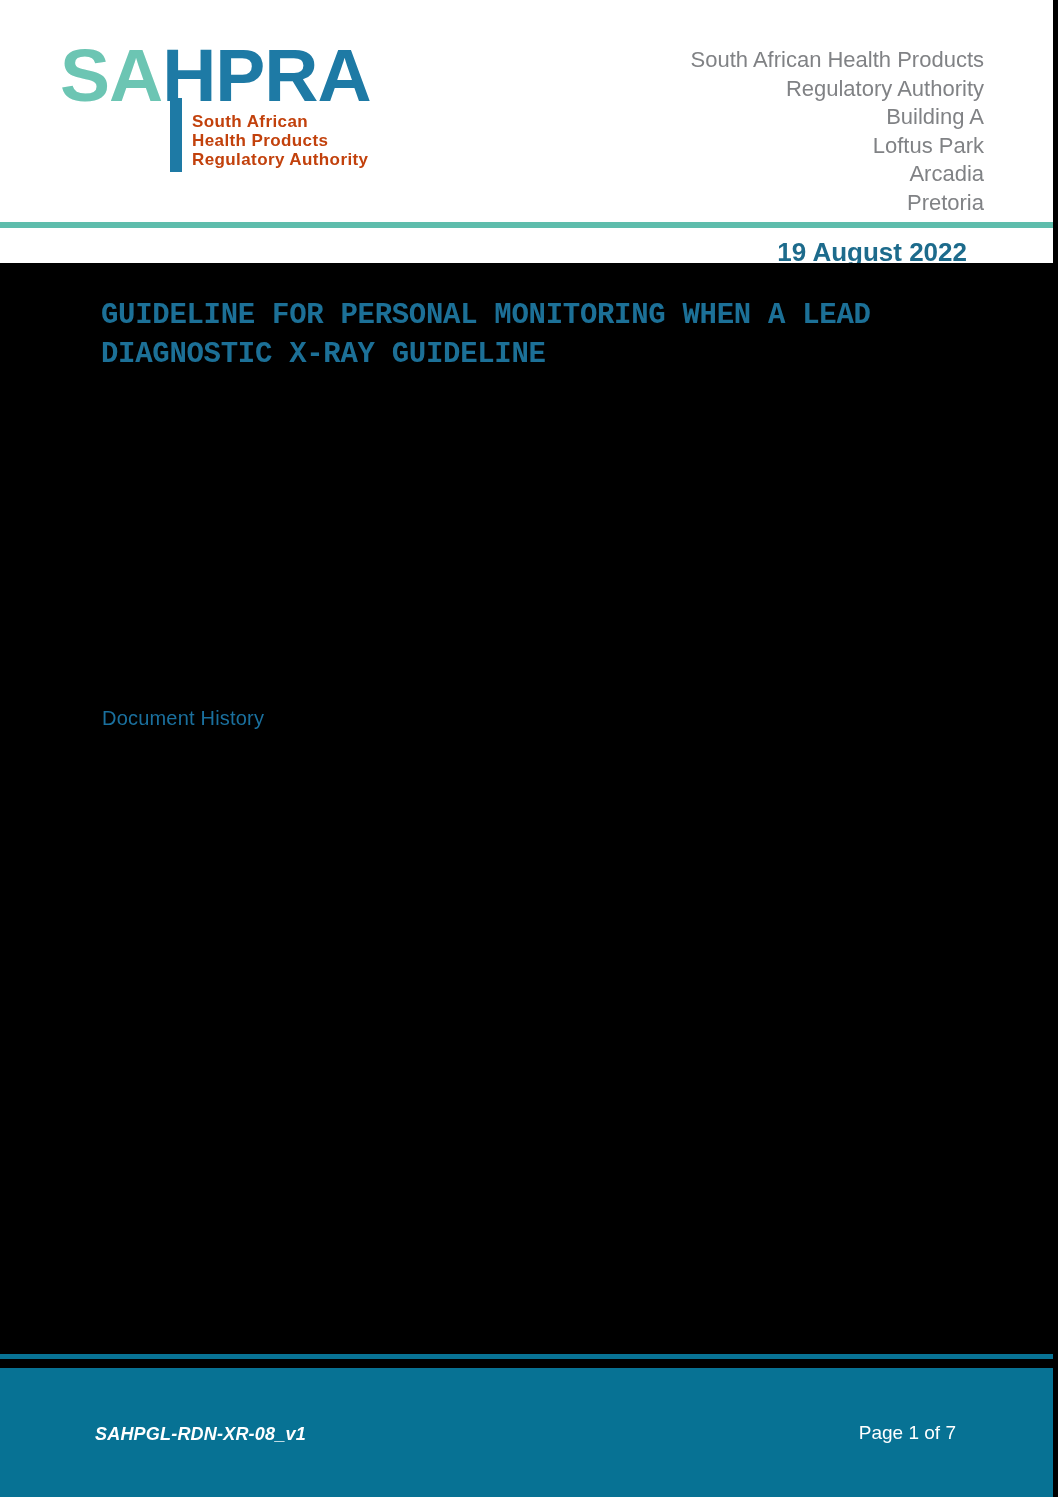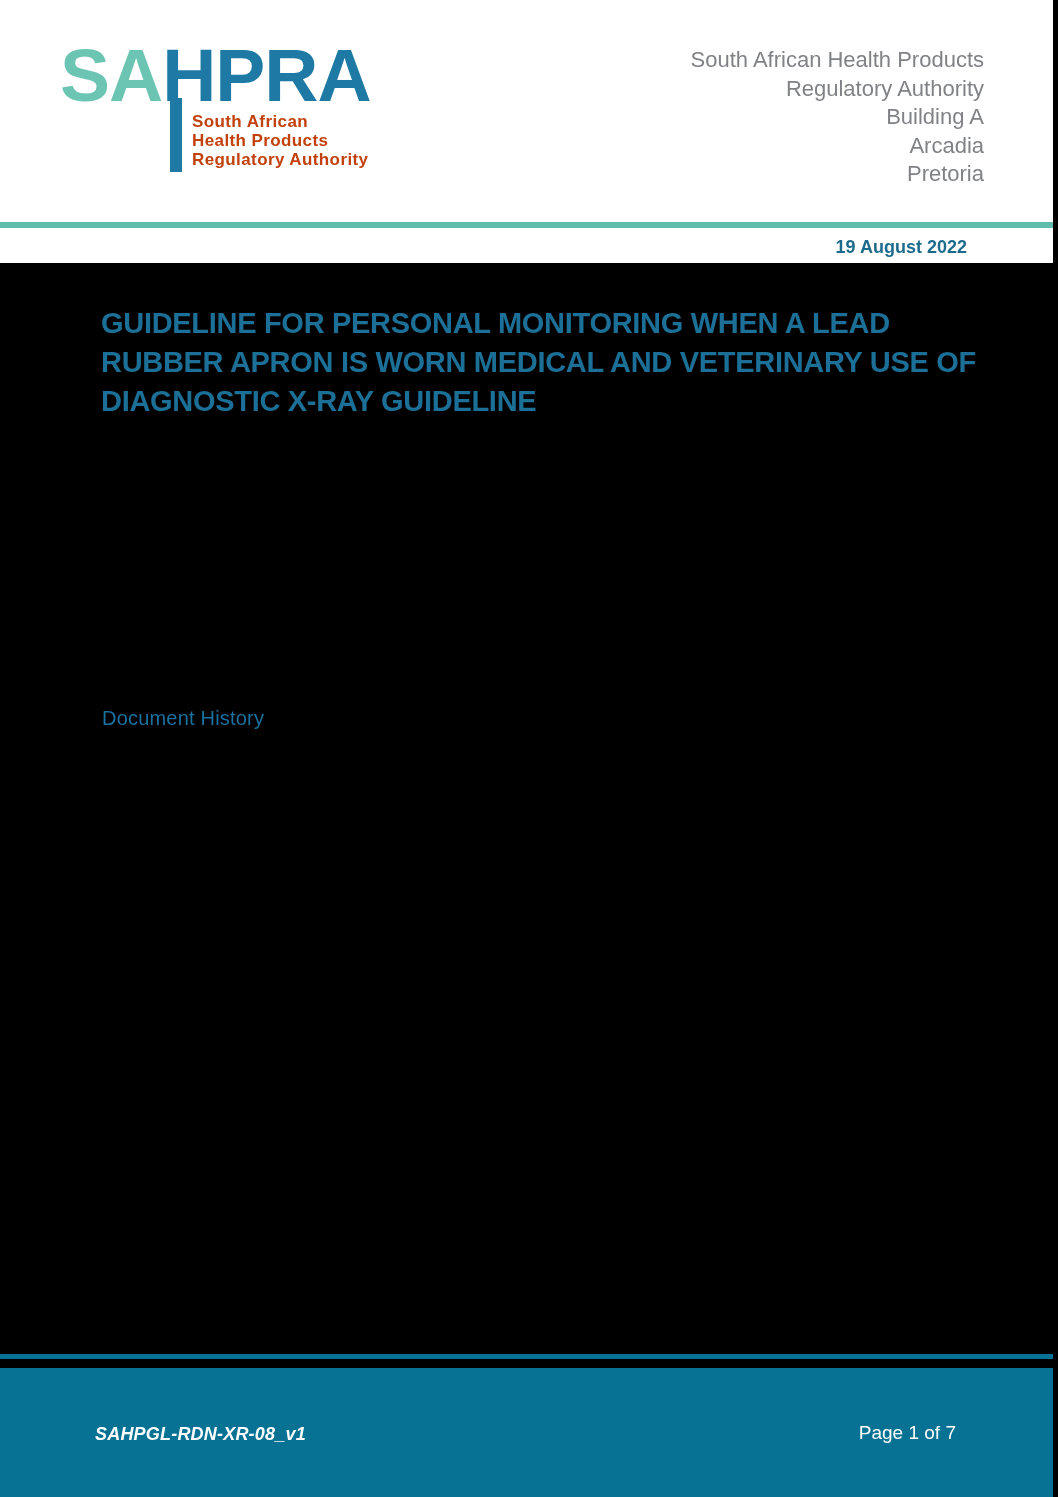--- a/index.html
+++ b/index.html
@@ -60,45 +60,46 @@
     top: 222px;
     width: 1058px;
     height: 6px;
     background: #5ebdac;
   }
 
   .date-line {
     position: absolute;
     top: 237px;
     right: 91px;
-    font-size: 18px;
+    font-size: 26px;
     font-weight: bold;
     color: #1d6b8c;
     white-space: nowrap;
   }
 
   
   .content-black {
     position: absolute;
     left: 0;
     top: 263px;
     width: 1058px;
     height: 1105px; 
     background: #000000;
   }
   .doc-title {
     position: absolute;
     left: 101px;
-    top: 41px;
+    top: 33px;
     width: 880px;
     font-size: 29px;
     font-weight: bold;
     line-height: 39px;
     letter-spacing: -0.3px;
     color: #1c7097;
+    font-family: Liberation Mono, monospace;
   }
   .section-heading {
     position: absolute;
     left: 102px;
     top: 444px;
     font-size: 20px;
     font-weight: normal;
     letter-spacing: 0.2px;
     color: #1a709e;
   }
@@ -163,32 +164,32 @@
       <div>South African</div>
       <div>Health Products</div>
       <div>Regulatory Authority</div>
     </div>
   </div>
 
   <div class="address">
     <div>South African Health Products</div>
     <div>Regulatory Authority</div>
     <div>Building A</div>
+    <div>Loftus Park</div>
     <div>Arcadia</div>
     <div>Pretoria</div>
   </div>
 
   <div class="divider-mint"></div>
 
   <div class="date-line">19 August 2022</div>
 
   <div class="content-black">
     <div class="doc-title">
       <div>GUIDELINE FOR PERSONAL MONITORING WHEN A LEAD</div>
-      <div>RUBBER APRON IS WORN MEDICAL AND VETERINARY USE OF</div>
       <div>DIAGNOSTIC X-RAY GUIDELINE</div>
     </div>
     <div class="section-heading">Document History</div>
   </div>
 
   <div class="footer-stripe"></div>
   <div class="footer-band">
     <div class="footer-code">SAHPGL-RDN-XR-08_v1</div>
     <div class="footer-page">Page 1 of 7</div>
   </div>

